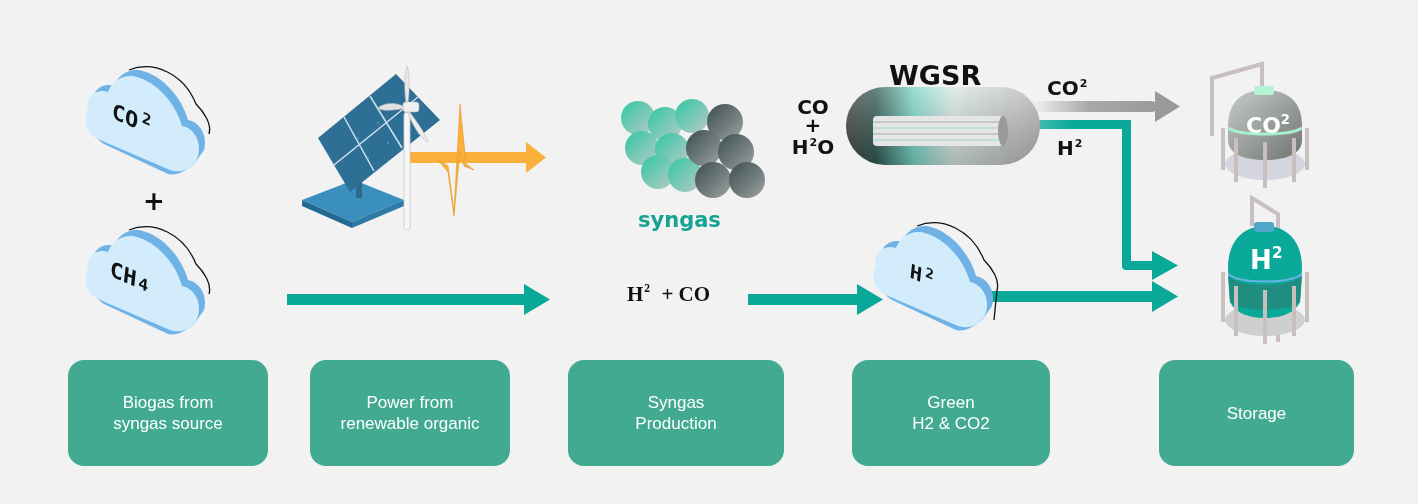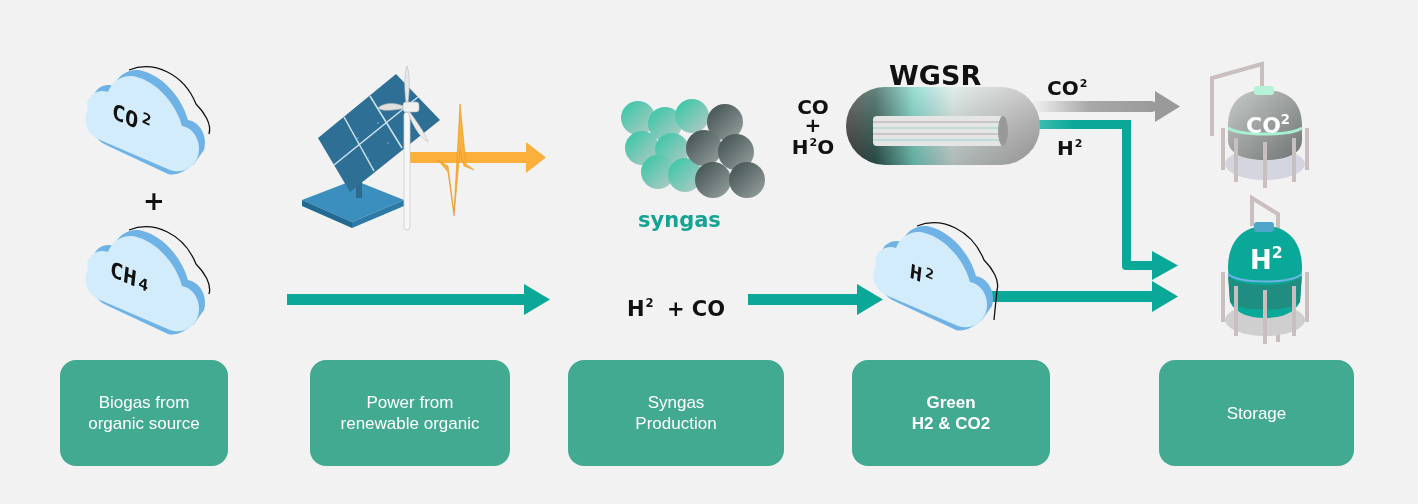--- a/index.html
+++ b/index.html
@@ -141,21 +141,21 @@
     <circle cx="75" cy="75" r="17" fill="url(#tealball)"></circle>
   </g>
   <circle cx="115" cy="22" r="18" fill="url(#greyball)"></circle>
   <circle cx="94" cy="48" r="18" fill="url(#greyball)"></circle>
   <circle cx="126" cy="52" r="18" fill="url(#greyball)"></circle>
   <circle cx="103" cy="80" r="18" fill="url(#greyball)"></circle>
   <circle cx="137" cy="80" r="18" fill="url(#greyball)"></circle>
 </svg>
 <div class="syngas-word" style="left:638px;top:208px">syngas</div>
 
-<div class="formula" style="left:627px;top:296px;font-size:21px;">
+<div class="formula" style="left:627px;top:282px;font-size:21px;font-family:Liberation Serif, serif;">
   <span>H</span><sup>2</sup>
   <span style="margin-left:6px">+ CO</span>
 </div>
 
 <div class="formula" style="left:889px;top:60px;font-size:27px;">WGSR</div>
 <div class="formula" style="left:790px;top:98px;font-size:20px;line-height:18px;text-align:center;width:46px;">
   <div>CO</div>
   <div>+</div>
   <div><span>H</span><sup>2</sup><span>O</span></div>
 </div>
@@ -236,39 +236,39 @@
     <line x1="26" y1="90" x2="26" y2="140"></line>
     <line x1="55" y1="94" x2="55" y2="148"></line>
     <line x1="84" y1="90" x2="84" y2="140"></line>
     <line x1="97" y1="76" x2="97" y2="126"></line>
   </g>
 </svg>
 <div class="tank-label" style="left:1250px;top:244px;font-size:26px;">
   <span>H</span><sup>2</sup>
 </div>
 
-<div class="stage-box" style="left:60px;width:168px;">
+<div class="stage-box" style="left:68px;width:200px;">
   <div>
       <span>Biogas from</span>
-      <span>organic source</span>
+      <span>syngas source</span>
     </div>
 </div>
 <div class="stage-box" style="left:310px;width:200px;">
   <div>
       <span>Power from</span>
       <span>renewable organic</span>
     </div>
 </div>
 <div class="stage-box" style="left:568px;width:216px;">
   <div>
       <span>Syngas</span>
       <span>Production</span>
     </div>
 </div>
-<div class="stage-box" style="left:852px;width:198px;font-weight:bold;">
+<div class="stage-box" style="left:852px;width:198px;">
   <div>
       <span>Green</span>
       <span>H2 &amp; CO2</span>
     </div>
 </div>
 <div class="stage-box" style="left:1159px;width:195px;">
   <div>
       <span>Storage</span>
       <span></span>
     </div>

